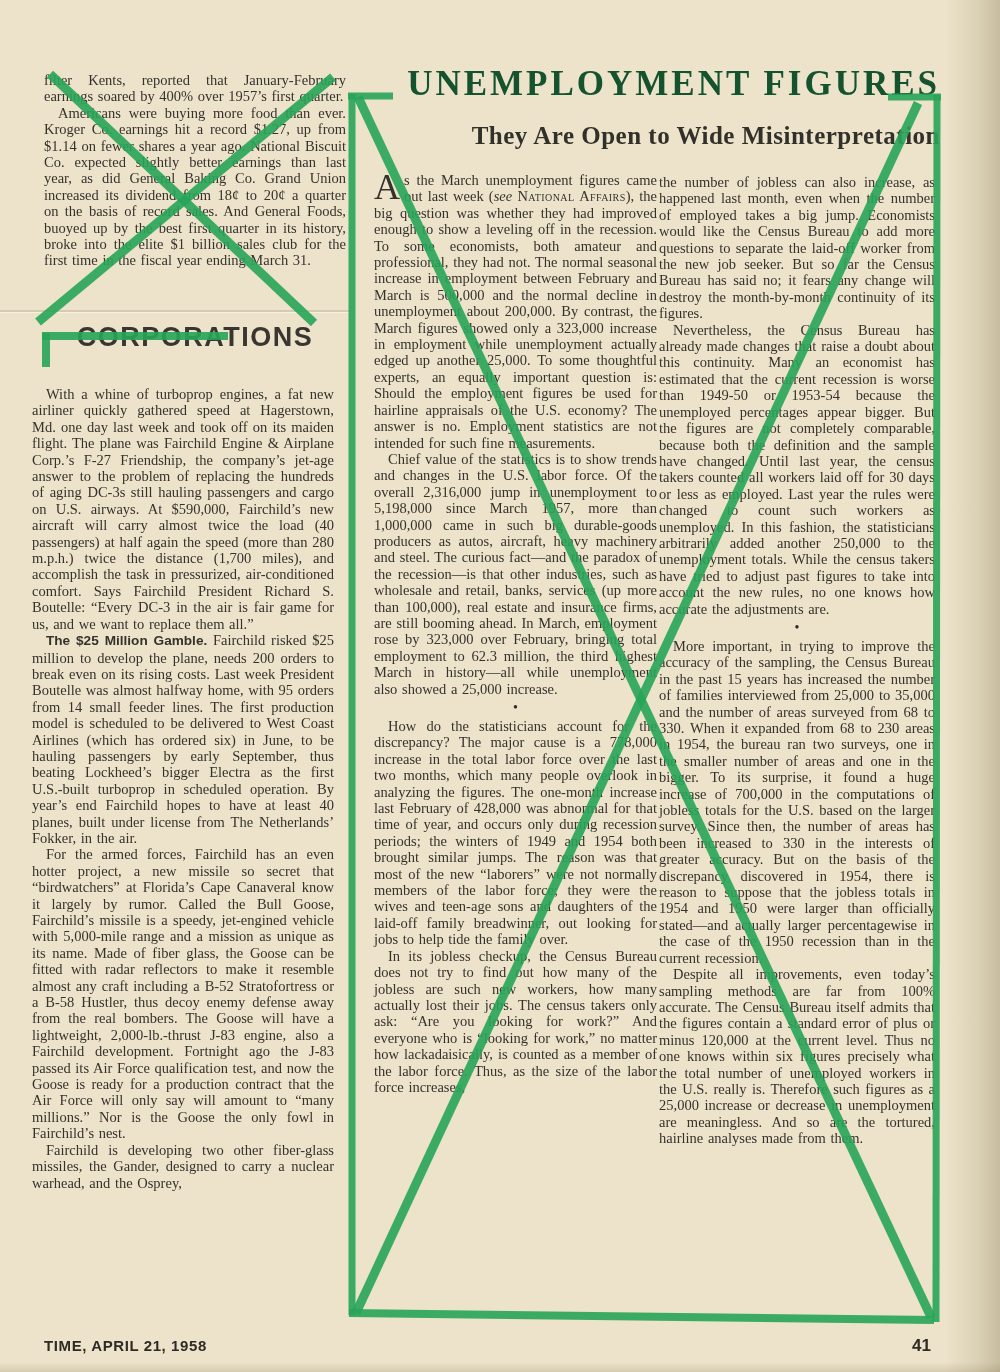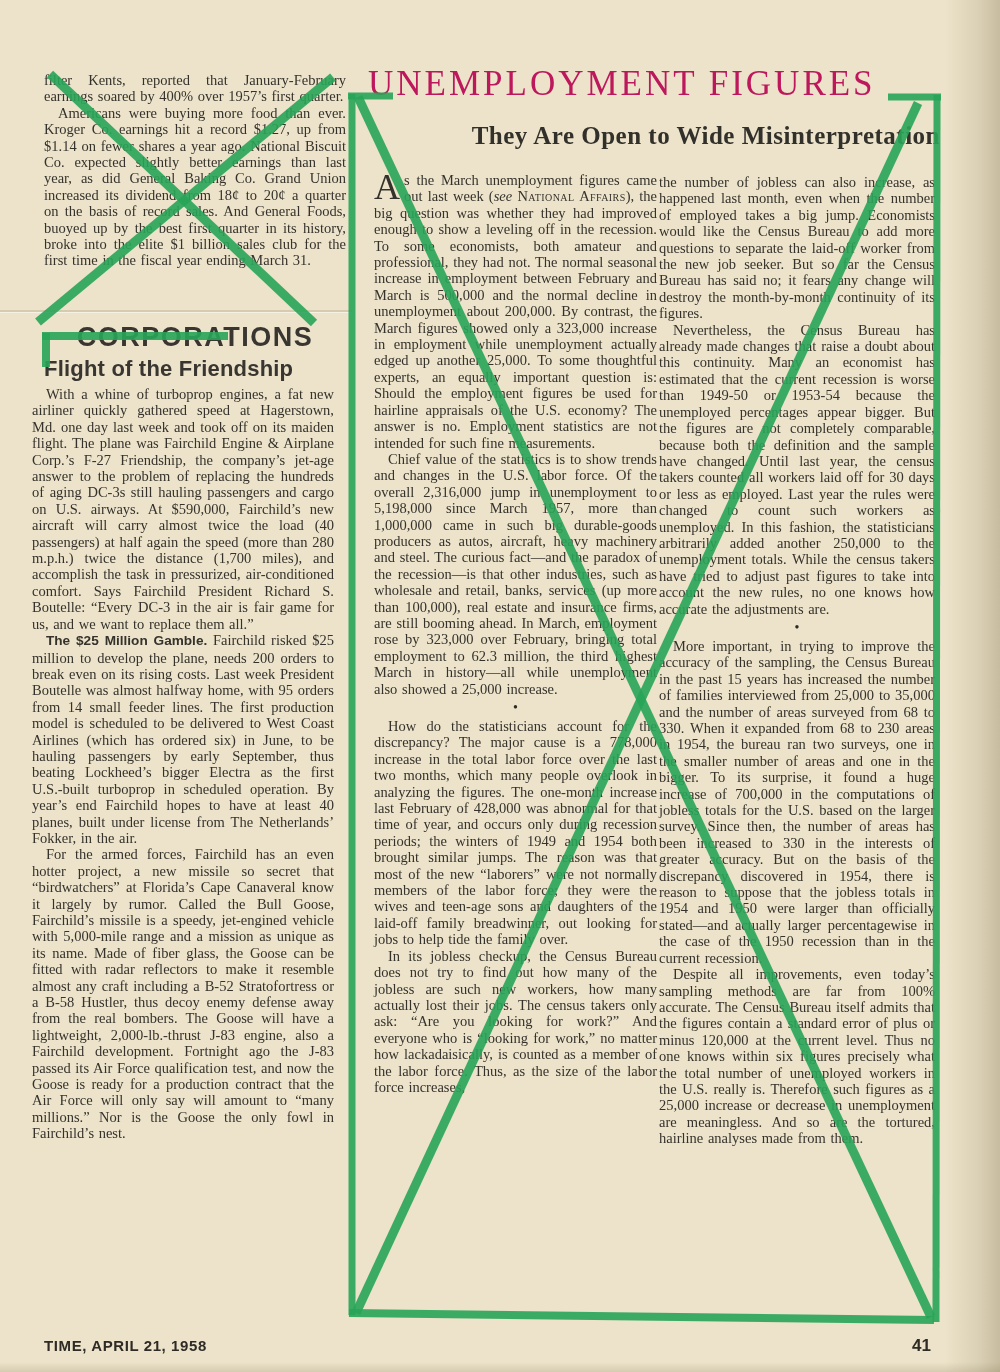--- a/index.html
+++ b/index.html
@@ -11,22 +11,22 @@
         background:linear-gradient(0deg,rgba(115,98,58,.18),rgba(115,98,58,0));}
   .crease{position:absolute;left:0;top:310px;width:352px;height:2px;background:#d6cbae;
         box-shadow:0 1px 0 rgba(255,255,255,.5);}
   .col{position:absolute;text-align:justify;font-size:14.5px;line-height:16.4px;word-spacing:1px;}
   .col p{margin:0;}
   .ind{text-indent:14px;}
   .lead-in{font-family:"Liberation Sans","DejaVu Sans",sans-serif;font-weight:bold;font-size:13.6px;}
   .bullet-sep{text-align:center;line-height:16px;margin:3px 0 2px;font-size:14px;color:#2e2b26;}
   .dropcap{float:left;font-size:36px;line-height:27px;padding:2px 4px 0 0;font-weight:400;}
   .sc{font-variant:small-caps;letter-spacing:.4px;}
-  .headline{position:absolute;left:368px;top:64px;width:572px;text-align:left;
-        font-size:35px;font-weight:normal;letter-spacing:3px;color:#be185d;white-space:nowrap;}
+  .headline{position:absolute;left:368px;top:64px;width:572px;text-align:right;
+        font-size:35px;font-weight:bold;letter-spacing:3px;color:#14532d;white-space:nowrap;}
   .subhead{position:absolute;left:368px;top:122px;width:572px;text-align:right;
         font-size:25px;font-weight:bold;letter-spacing:.5px;color:#32302a;white-space:nowrap;}
   .section-head{position:absolute;left:44px;top:322px;width:302px;margin:0;text-align:center;
         font-family:"Liberation Sans","DejaVu Sans",sans-serif;font-size:27px;font-weight:600;
         letter-spacing:1.5px;color:#393631;}
   .story-title{position:absolute;left:44px;top:356px;width:302px;margin:0;
         font-family:"Liberation Sans","DejaVu Sans",sans-serif;font-size:22px;font-weight:bold;
         letter-spacing:.2px;color:#393631;}
   .footer-date{position:absolute;left:44px;top:1337px;font-family:Liberation Sans, sans-serif;
         font-size:15px;font-weight:bold;letter-spacing:.6px;color:#2e2b26;}
@@ -40,26 +40,26 @@
 <div class="page">
 
   <div class="col" style="left:44px;top:72px;width:302px;">
     <p>filter Kents, reported that January-February earnings soared by 400% over 1957’s first quarter.</p>
     <p class="ind">Americans were buying more food than ever. Kroger Co. earnings hit a record $1.27, up from $1.14 on fewer shares a year ago. National Biscuit Co. expected slightly better earnings than last year, as did General Baking Co. Grand Union increased its dividend from 18¢ to 20¢ a quarter on the basis of record sales. And General Foods, buoyed up by the best first quarter in its history, broke into the elite $1 billion sales club for the first time in the fiscal year ending March 31.</p>
   </div>
 
   <div class="crease"></div>
 
   <h2 class="section-head">CORPORATIONS</h2>
-  <h3 class="story-title">Flight of the Friendship</h3>
 
   <div class="col" style="left:32px;top:386px;width:302px;">
     <p class="ind">With a whine of turboprop engines, a fat new airliner quickly gathered speed at Hagerstown, Md. one day last week and took off on its maiden flight. The plane was Fairchild Engine &amp; Airplane Corp.’s F-27 Friendship, the company’s jet-age answer to the problem of replacing the hundreds of aging DC-3s still hauling passengers and cargo on U.S. airways. At $590,000, Fairchild’s new aircraft will carry almost twice the load (40 passengers) at half again the speed (more than 280 m.p.h.) twice the distance (1,700 miles), and accomplish the task in pressurized, air-conditioned comfort. Says Fairchild President Richard S. Boutelle: “Every DC-3 in the air is fair game for us, and we want to replace them all.”</p>
     <p class="ind"><span class="lead-in">The $25 Million Gamble.</span><span> Fairchild risked $25 million to develop the plane, needs 200 orders to break even on its rising costs. Last week President Boutelle was almost halfway home, with 95 orders from 14 small feeder lines. The first production model is scheduled to be delivered to West Coast Airlines (which has ordered six) in June, to be hauling passengers by early September, thus beating Lockheed’s bigger Electra as the first U.S.-built turboprop in scheduled operation. By year’s end Fairchild hopes to have at least 40 planes, built under license from The Netherlands’ Fokker, in the air.</span></p>
     <p class="ind">For the armed forces, Fairchild has an even hotter project, a new missile so secret that “birdwatchers” at Florida’s Cape Canaveral know it largely by rumor. Called the Bull Goose, Fairchild’s missile is a speedy, jet-engined vehicle with 5,000-mile range and a mission as unique as its name. Made of fiber glass, the Goose can be fitted with radar reflectors to make it resemble almost any craft including a B-52 Stratofortress or a B-58 Hustler, thus decoy enemy defense away from the real bombers. The Goose will have a lightweight, 2,000-lb.-thrust J-83 engine, also a Fairchild development. Fortnight ago the J-83 passed its Air Force qualification test, and now the Goose is ready for a production contract that the Air Force will only say will amount to “many millions.” Nor is the Goose the only fowl in Fairchild’s nest.</p>
+    <p class="ind">Fairchild is developing two other fiber-glass missiles, the Gander, designed to carry a nuclear warhead, and the Osprey,</p>
   </div>
 
   <div class="headline">UNEMPLOYMENT FIGURES</div>
   <div class="subhead">They Are Open to Wide Misinterpretation</div>
 
   <div class="col" style="left:374px;top:172px;width:283px;">
     <p>
       <span class="dropcap">A</span><span>s the March unemployment figures came out last week (</span><i>see </i><span class="sc">National Affairs</span><span>), the big question was whether they had improved enough to show a leveling off in the recession. To some economists, both amateur and professional, they had not. The normal seasonal increase in employment between February and March is 500,000 and the normal decline in unemployment about 200,000. By contrast, the March figures showed only a 323,000 increase in employment while unemployment actually edged up another 25,000. To some thoughtful experts, an equally important question is: Should the employment figures be used for hairline appraisals of the U.S. economy? The answer is no. Employment statistics are not intended for such fine measurements.</span>
     </p>
     <p class="ind">Chief value of the statistics is to show trends and changes in the U.S. labor force. Of the overall 2,316,000 jump in unemployment to 5,198,000 since March 1957, more than 1,000,000 came in such big durable-goods producers as autos, aircraft, heavy machinery and steel. The curious fact—and the paradox of the recession—is that other industries, such as wholesale and retail, banks, services (up more than 100,000), real estate and insurance firms, are still booming ahead. In March, employment rose by 323,000 over February, bringing total employment to 62.3 million, the third highest March in history—all while unemployment also showed a 25,000 increase.</p>

